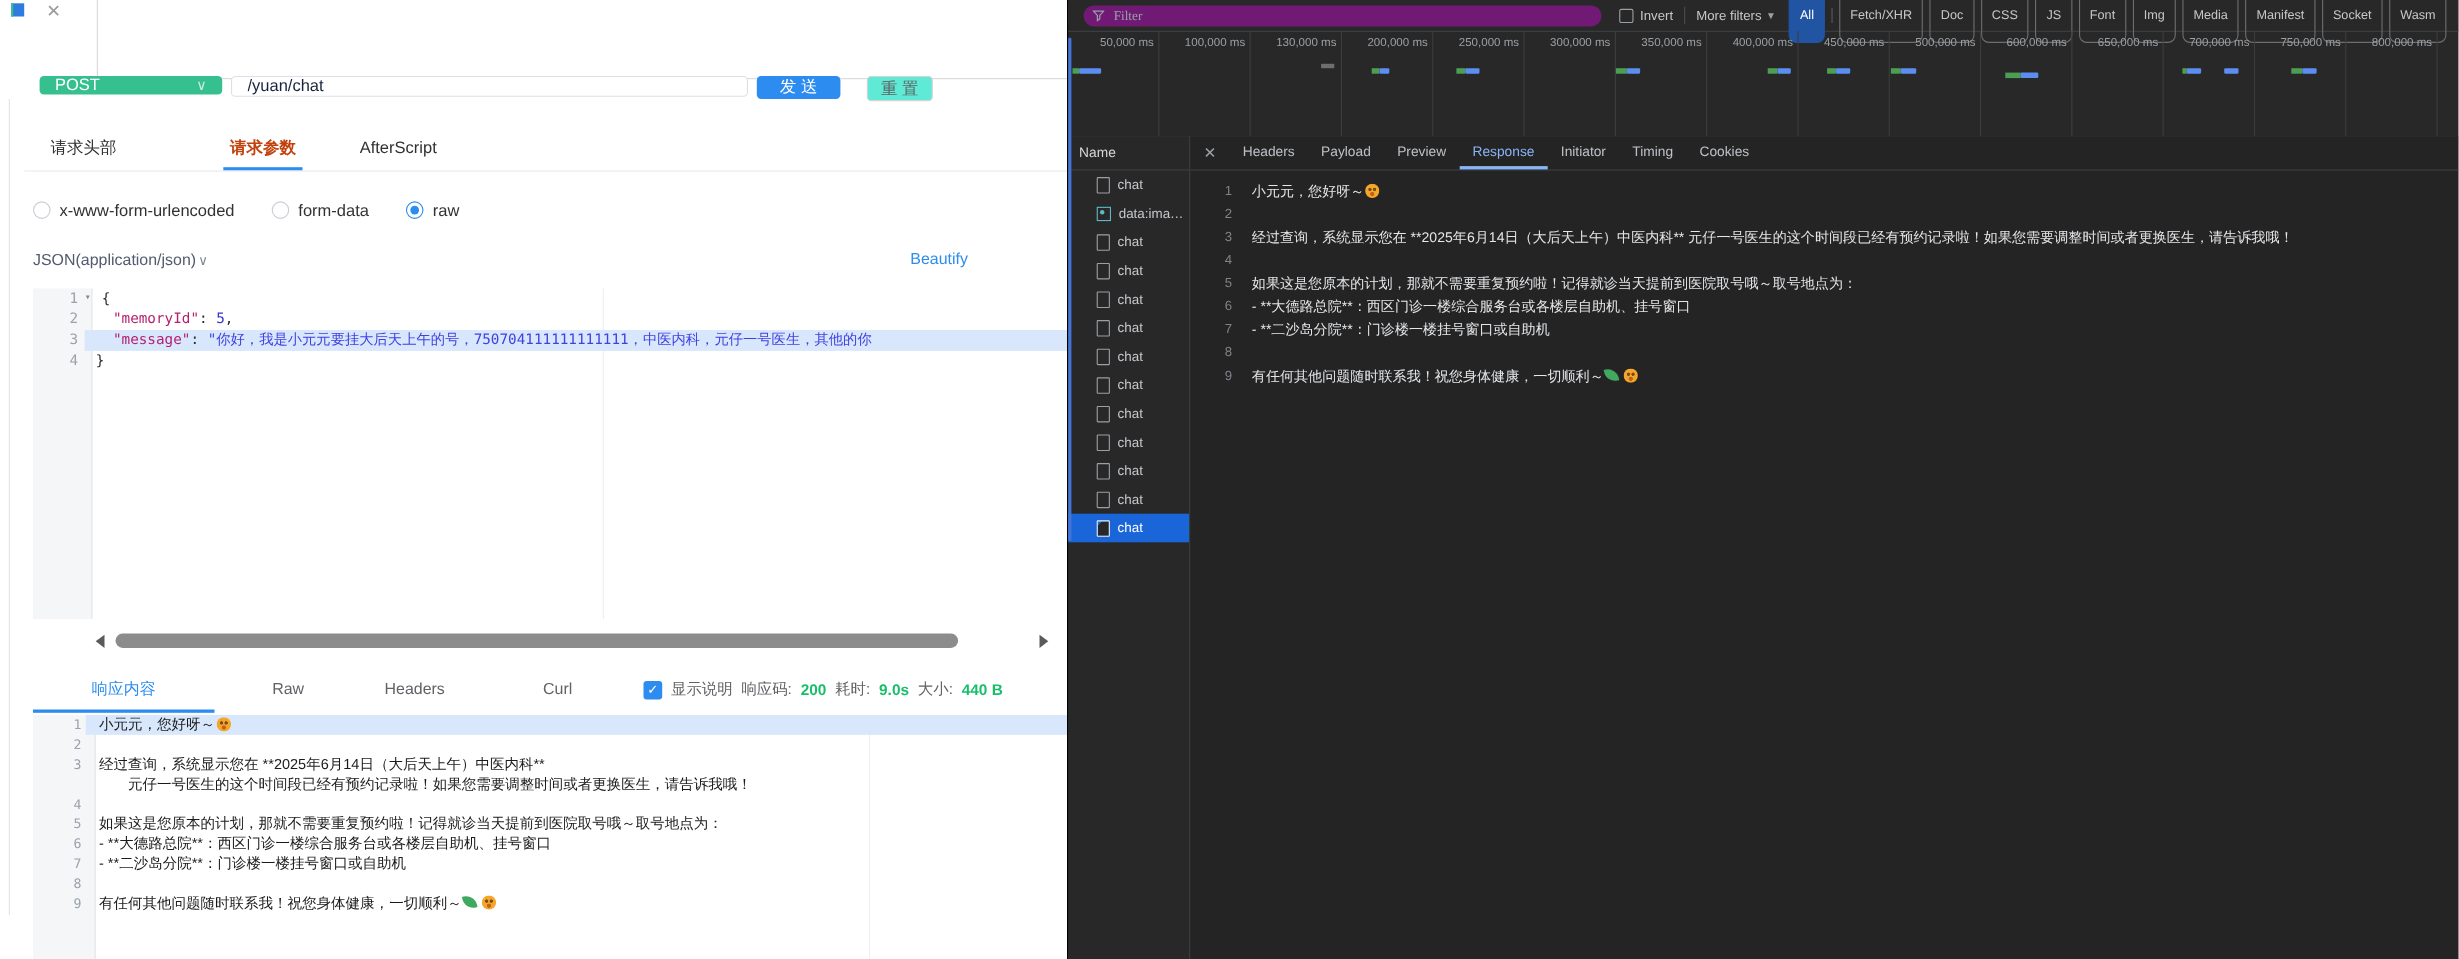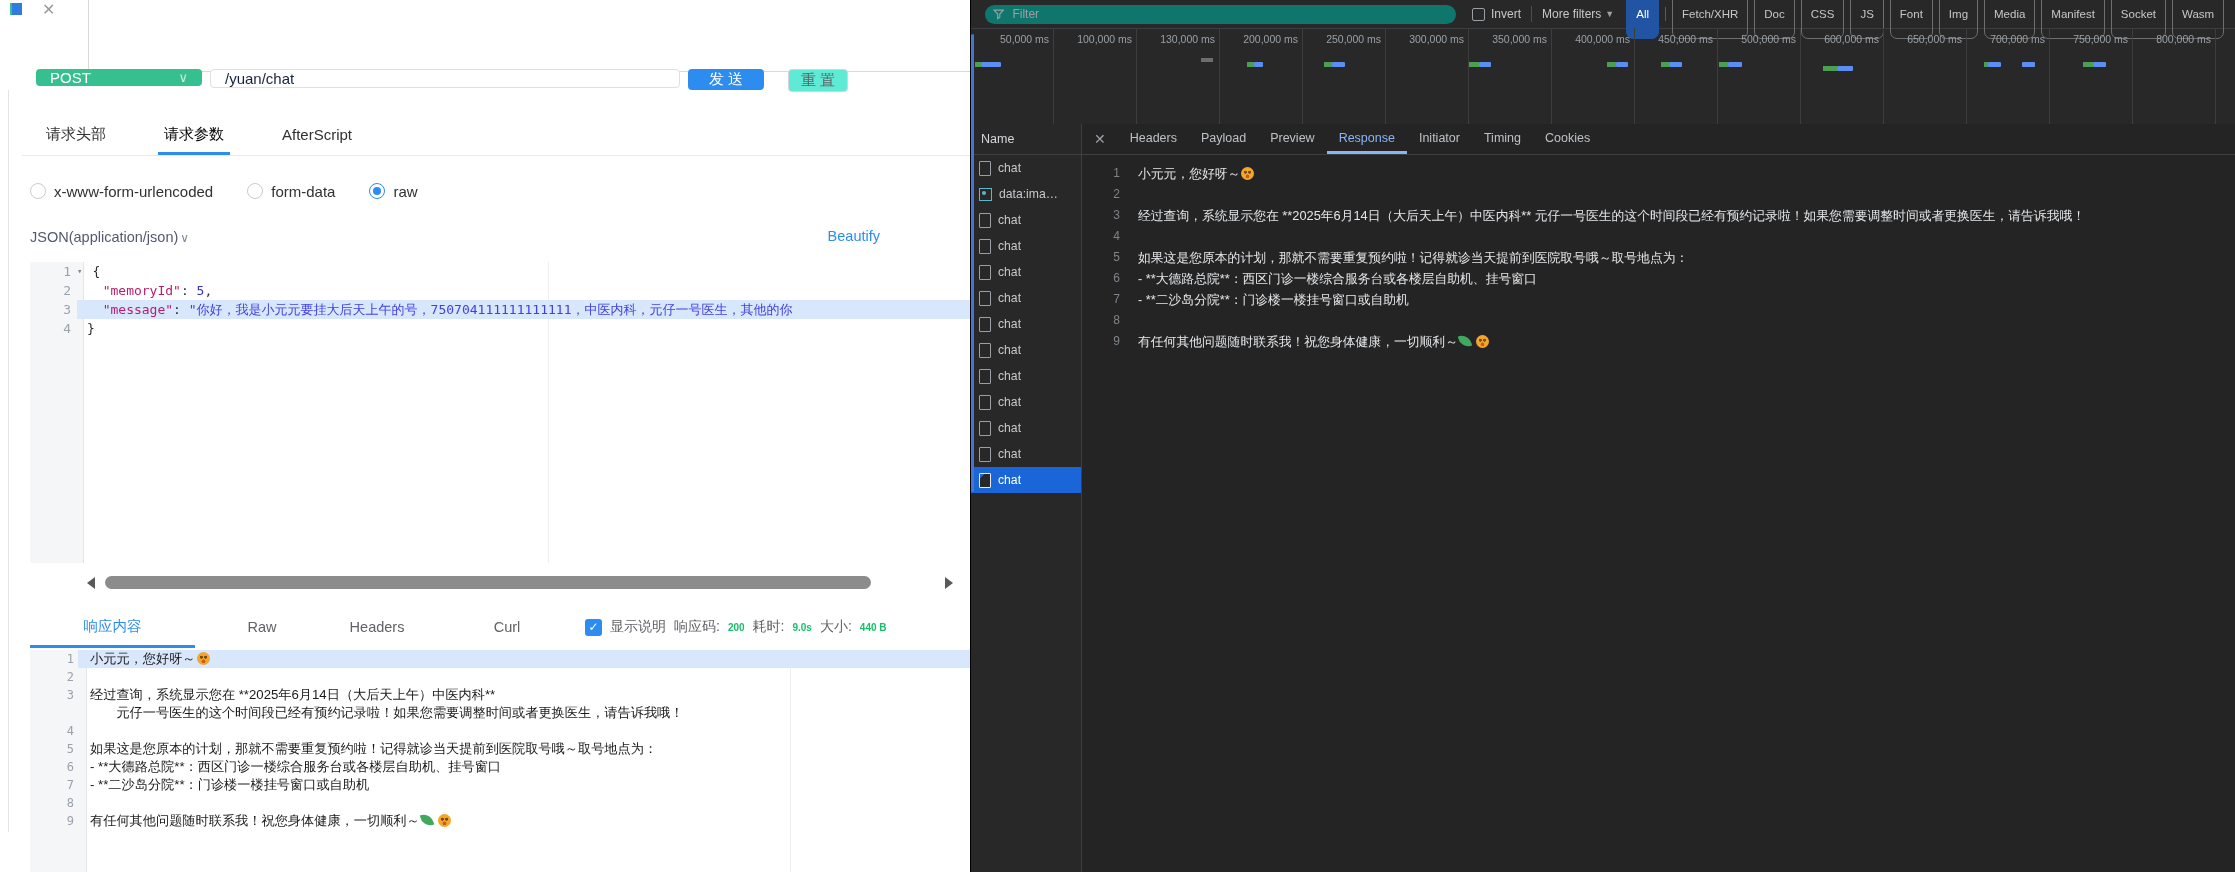--- a/index.html
+++ b/index.html
@@ -12,21 +12,21 @@
   #tab-box{position:absolute;left:88px;top:0;right:0;height:71px;border-left:1px solid #d9d9d9;border-bottom:1px solid #d9d9d9;background:#fff;}
   #left-rail{position:absolute;left:8px;top:90px;bottom:40px;width:1px;background:#e4e4e4;}
   #req-row{position:absolute;left:36px;top:69px;width:812px;height:40px;display:flex;align-items:flex-start;}
   #method-btn{width:138px;background:#36c08f;border-radius:4px;color:#fff;font-size:15px;display:flex;align-items:center;padding:0 14px;justify-content:space-between;flex:none;}
   #method-btn .chev{color:#c9ecdd;font-size:13px;}
   #url-input{flex:1;margin-left:8px;border:1px solid #dcdfe6;border-radius:4px;font-size:15px;color:#17233d;padding:0 14px;outline:none;font-family:inherit;}
   #send-btn{width:76px;margin-left:8px;background:#2d8cf0;border:none;border-radius:4px;color:#fff;font-size:15px;flex:none;}
   #reset-btn{width:60px;margin-left:24px;background:#5eead4;border:1px solid #d3d4d6;border-radius:4px;color:#606266;font-size:15px;flex:none;}
   #req-tabs{position:absolute;left:40px;top:116px;height:39px;display:flex;gap:46px;}
   .rtab{font-size:15px;color:#303133;display:flex;align-items:center;padding:0 6px;border-bottom:3px solid transparent;cursor:pointer;}
-  .rtab.active{color:#000000;font-weight:normal;border-bottom-color:#2d8cf0;}
+  .rtab.active{color:#c2410c;font-weight:bold;border-bottom-color:#2d8cf0;margin-left:45px;}
   #req-divider{position:absolute;left:22px;top:155px;right:0;height:1px;background:#e8eaec;}
   #modes{position:absolute;left:30px;top:178px;height:26px;display:flex;gap:34px;align-items:center;}
   .mode{display:flex;align-items:center;gap:8px;cursor:pointer;}
   .radio{width:16px;height:16px;border:1px solid #c9ccd4;border-radius:50%;box-sizing:border-box;background:#fff;flex:none;}
   .radio.on{border:1px solid #2d8cf0;position:relative;}
   .radio.on::after{content:"";position:absolute;left:3px;top:3px;width:8px;height:8px;border-radius:50%;background:#2d8cf0;}
   .mlabel{font-size:15px;color:#303133;}
   #ctype-row{position:absolute;left:30px;top:228px;right:30px;height:22px;}
   #ctype-label{font-size:14.5px;color:#515a6e;}
   #ctype-label .chev2{color:#808695;font-size:12px;margin-left:2px;}
@@ -52,41 +52,41 @@
   #resp-tabs{position:absolute;left:30px;top:608px;height:40px;display:flex;}
   .resptab{text-align:center;font-size:14.5px;color:#606266;display:flex;align-items:center;justify-content:center;border-bottom:3px solid transparent;cursor:pointer;}
   .resptab:nth-child(1){width:165px;}
   .resptab:nth-child(2){width:90px;margin-left:22px;}
   .resptab:nth-child(3){width:120px;margin-left:10px;}
   .resptab:nth-child(4){width:100px;margin-left:20px;}
   .resptab.active{color:#2d8cf0;border-bottom-color:#2d8cf0;}
   #resp-status{position:absolute;left:585px;top:614px;height:26px;display:flex;align-items:center;gap:8px;white-space:nowrap;}
   #note-check{width:17px;height:17px;background:#2d8cf0;border-radius:3px;color:#fff;font-size:12px;line-height:17px;text-align:center;flex:none;}
   .st-label{font-size:14px;color:#606266;}
-  .st-val{font-size:10px;color:#19be6b;font-weight:bold;}
+  .st-val{font-size:14px;color:#19be6b;font-weight:bold;}
   
   #resp-editor{position:absolute;left:30px;top:650px;right:0;bottom:0;overflow:hidden;}
   #resp-editor .gutter-bg{width:56px;}
   #resp-editor .ruler{left:760px;}
   .rrow{display:flex;height:18px;line-height:18px;font-size:13.2px;position:relative;}
   .rrow .rln{width:44px;text-align:right;padding-right:4px;color:#9aa2ab;flex:none;font-family:"DejaVu Sans Mono",monospace;font-size:12px;}
   .rrow .rcontent{flex:1;white-space:pre;overflow:hidden;padding-left:12px;color:#1a1a1a;}
   .rrow.sel .rcontent{background:#d8e7fc;}
   
   .e-smile{display:inline-block;width:13px;height:13px;border-radius:50%;vertical-align:-2px;margin:0 1px;
     background:radial-gradient(circle at 34% 40%,#7a4b12 1.2px,transparent 1.8px),
                radial-gradient(circle at 66% 40%,#7a4b12 1.2px,transparent 1.8px),
                radial-gradient(circle at 50% 72%,#c5601a 1.6px,transparent 2.2px),#f4a62a;}
   .e-herb{display:inline-block;width:12px;height:12px;background:#41a85f;border-radius:0 85% 0 85%;transform:rotate(-12deg);vertical-align:-1px;margin:0 1px;}
   
   #devtools{position:absolute;left:970px;top:0;right:0;bottom:0;background:#282828;overflow:hidden;border-left:1px solid #000;}
   #dt-red-sliver{position:absolute;left:0;top:5px;width:3px;height:18px;background:#8a2a26;}
   #dt-blue-strip{position:absolute;left:0;top:34px;width:3px;height:458px;background:#4474d4;border-radius:2px;z-index:5;}
   #dt-toolbar{position:absolute;left:0;top:0;right:0;height:28px;background:#282828;border-bottom:1px solid #3c4043;display:flex;align-items:center;}
-  #filter-pill{margin-left:14px;width:455px;height:19px;border-radius:10px;background:#0f766e;display:flex;align-items:center;padding:0 8px;flex:none;}
+  #filter-pill{margin-left:14px;width:455px;height:19px;border-radius:10px;background:#701a75;display:flex;align-items:center;padding:0 8px;flex:none;font-family:Liberation Serif, serif;}
   #filter-input{background:transparent;border:none;outline:none;color:#c7c7c7;font-size:12px;margin-left:6px;width:100%;font-family:inherit;}
   #filter-input::placeholder{color:#9aa0a6;}
   #invert-wrap{display:flex;align-items:center;gap:6px;margin-left:16px;flex:none;}
   #invert-box{width:11px;height:11px;border:1.5px solid #9aa0a6;border-radius:2px;}
   .dt-label{color:#c7c7c7;font-size:12px;}
   #tb-div{width:1px;height:16px;background:#494c50;margin:0 10px;flex:none;}
   #more-filters{display:flex;align-items:center;gap:4px;flex:none;cursor:pointer;}
   #more-filters .caret{color:#9aa0a6;font-size:9px;}
   #chips{display:flex;align-items:center;gap:6px;margin-left:12px;flex:none;}
   .chip{height:18px;line-height:18px;padding:15px 9px;border:1px solid #6e6e6e;border-radius:7px;color:#c7c7c7;font-size:11.5px;white-space:nowrap;cursor:pointer;}
@@ -96,21 +96,21 @@
   #timeline{position:absolute;left:0;top:28px;right:0;height:96px;border-bottom:1px solid #3c4043;overflow:hidden;}
   #tl-cols{position:absolute;left:0;top:0;right:0;bottom:0;display:flex;}
   .tlcol{width:83px;flex:none;border-right:1px solid #3d3d3d;color:#9aa0a6;font-size:10.5px;text-align:right;padding:5px 4px 0 0;box-sizing:border-box;}
   .tlbar{position:absolute;top:34px;height:5px;display:flex;}
   .bseg-g{height:5px;background:#4c9f52;}
   .bseg-b{height:5px;background:#5b8ef0;border-radius:1px;}
   .bseg-gray{height:4px;background:#6e6e6e;margin-top:-4px;}
   
   #net-col{position:absolute;left:0;top:124px;width:110px;bottom:0;background:#282828;}
   #net-header{height:30px;line-height:30px;padding-left:10px;color:#d5d7da;font-size:12.5px;border-bottom:1px solid #3c4043;}
-  .nrow{height:26px;display:flex;align-items:center;padding-left:8px;gap:7px;color:#c5c8cc;font-size:12.2px;cursor:pointer;white-space:nowrap;overflow:hidden;}
+  .nrow{height:26px;display:flex;align-items:center;padding-left:26px;gap:7px;color:#c5c8cc;font-size:12.2px;cursor:pointer;white-space:nowrap;overflow:hidden;}
   .nrow.sel{background:#1a66d9;color:#fff;}
   .icon-document{width:10px;height:13px;border:1px solid #9aa0a6;border-radius:1px;flex:none;position:relative;background:linear-gradient(135deg,transparent 3px,#282828 0);}
   .nrow.sel .icon-document{border-color:#e8eaed;}
   .icon-image{width:11px;height:11px;border:1px solid #5db9c9;flex:none;position:relative;}
   .icon-image::after{content:"";position:absolute;left:2px;top:2px;width:4px;height:4px;border-radius:50%;background:#5db9c9;}
   
   #details{position:absolute;left:110px;top:124px;right:0;bottom:0;background:#242424;border-left:1px solid #3c4043;}
   #det-tabbar{height:30px;border-bottom:1px solid #3c4043;display:flex;align-items:center;}
   #det-close{padding:0 12px;color:#9aa0a6;font-size:14px;cursor:pointer;}
   .dettab{padding:0 12px;font-size:12.5px;color:#bdc1c6;height:30px;line-height:28px;box-sizing:border-box;border-bottom:3px solid transparent;cursor:pointer;}

